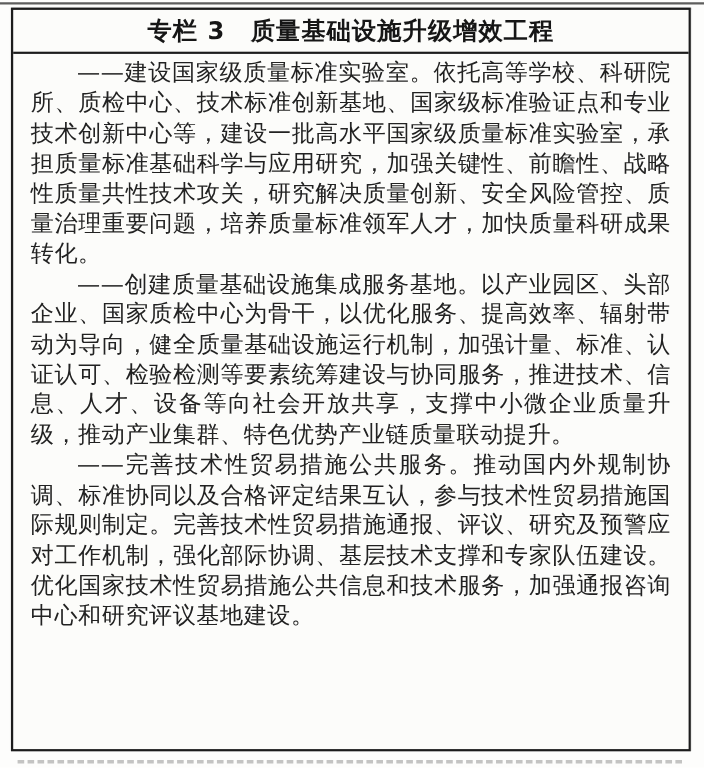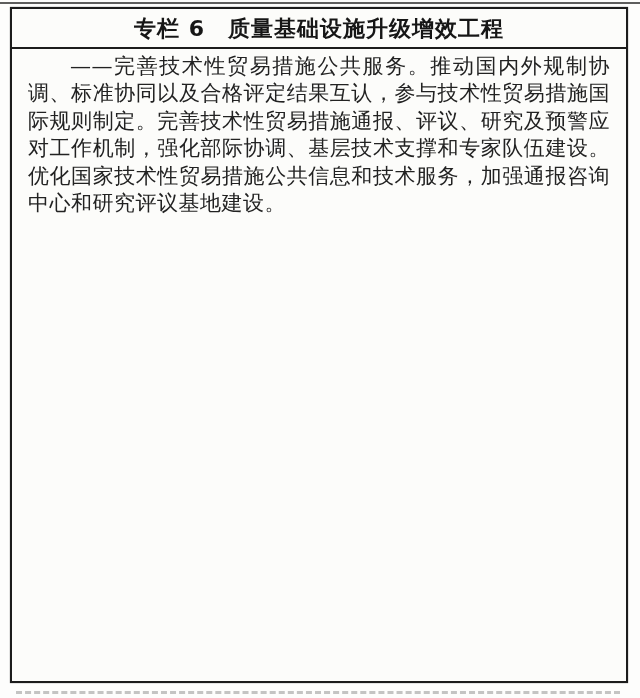--- a/index.html
+++ b/index.html
@@ -72,21 +72,23 @@
     color: #222222;
   }
 </style>
 </head>
 <body>
 
 <div class="page">
   <div class="scan-line-top"></div>
 
   <div class="column-box">
-    <div class="column-title">专栏 6　质量基础设施升级增效工程</div>
+    <div class="column-title">专栏 3　质量基础设施升级增效工程</div>
 
     <div class="column-body">
+      <p>——建设国家级质量标准实验室。依托高等学校、科研院所、质检中心、技术标准创新基地、国家级标准验证点和专业技术创新中心等，建设一批高水平国家级质量标准实验室，承担质量标准基础科学与应用研究，加强关键性、前瞻性、战略性质量共性技术攻关，研究解决质量创新、安全风险管控、质量治理重要问题，培养质量标准领军人才，加快质量科研成果转化。</p>
+      <p>——创建质量基础设施集成服务基地。以产业园区、头部企业、国家质检中心为骨干，以优化服务、提高效率、辐射带动为导向，健全质量基础设施运行机制，加强计量、标准、认证认可、检验检测等要素统筹建设与协同服务，推进技术、信息、人才、设备等向社会开放共享，支撑中小微企业质量升级，推动产业集群、特色优势产业链质量联动提升。</p>
       <p>——完善技术性贸易措施公共服务。推动国内外规制协调、标准协同以及合格评定结果互认，参与技术性贸易措施国际规则制定。完善技术性贸易措施通报、评议、研究及预警应对工作机制，强化部际协调、基层技术支撑和专家队伍建设。优化国家技术性贸易措施公共信息和技术服务，加强通报咨询中心和研究评议基地建设。</p>
     </div>
   </div>
 
   <div class="scan-line-bottom"></div>
 </div>
 
 </body></html>

